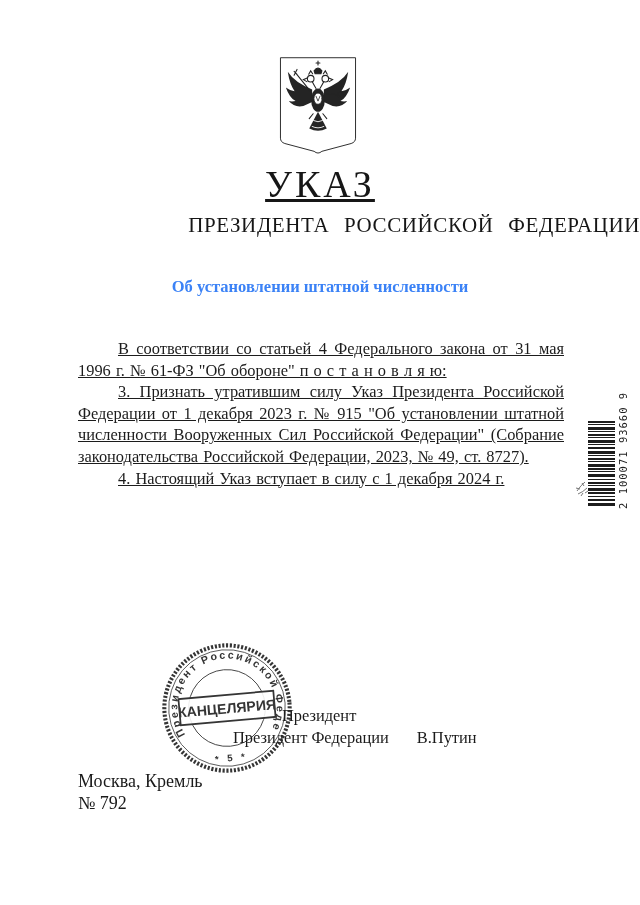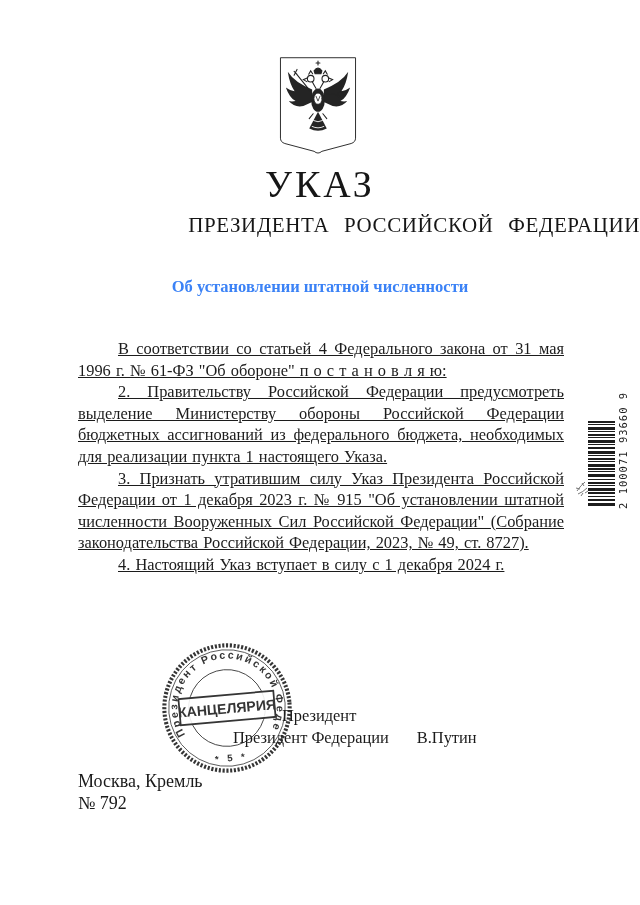--- a/index.html
+++ b/index.html
@@ -10,21 +10,21 @@
     color:#1a1a1a;
     position:relative;
     overflow:hidden;
   }
   .page { position:absolute; inset:0; background:#fff; }
 
   .coat { position:absolute; left:279px; top:56px; width:78px; height:99px; }
 
   .title {
     position:absolute; top:162px; left:0; width:640px;
-    text-align:center; font-size:38px; letter-spacing:3px; color:#161616;
+    text-align:center; font-size:38px; letter-spacing:3px; color:#161616;text-decoration:underline;
   }
   .org {
     position:absolute; top:213px; left:0; width:640px;
     text-align:right; font-size:21px; word-spacing:9px; letter-spacing:0.6px; color:#161616;
   }
   .subject {
     position:absolute; top:277px; left:0; width:640px;
     text-align:center; font-weight:bold; font-size:16.5px; line-height:20.5px; color:#3b82f6;
   }
 
@@ -100,21 +100,20 @@
   </div>
 
   <div class="title">УКАЗ</div>
   <div class="org">ПРЕЗИДЕНТА РОССИЙСКОЙ ФЕДЕРАЦИИ</div>
   <div class="subject">
     <div>Об установлении штатной численности</div>
   </div>
 
   <div class="body-text">
     <p>В соответствии со статьей 4 Федерального закона от 31 мая 1996 г. №&nbsp;61-ФЗ "Об обороне" п о с т а н о в л я ю:</p>
-    <p>2.&nbsp;Правительству Российской Федерации предусмотреть выделение Министерству обороны Российской Федерации бюджетных ассигнований из федерального бюджета, необходимых для реализации пункта 1 настоящего Указа.</p>
     <p>3.&nbsp;Признать утратившим силу Указ Президента Российской Федерации от 1 декабря 2023 г. №&nbsp;915 "Об установлении штатной численности Вооруженных Сил Российской Федерации" (Собрание законодательства Российской Федерации, 2023, №&nbsp;49, ст. 8727).</p>
     <p>4.&nbsp;Настоящий Указ вступает в силу с 1 декабря 2024 г.</p>
   </div>
 
   <div class="signature">
     <div class="post1">Президент</div>
     <div>
       <span>Президент Федерации</span><span class="name">В.Путин</span>
     </div>
   </div>

